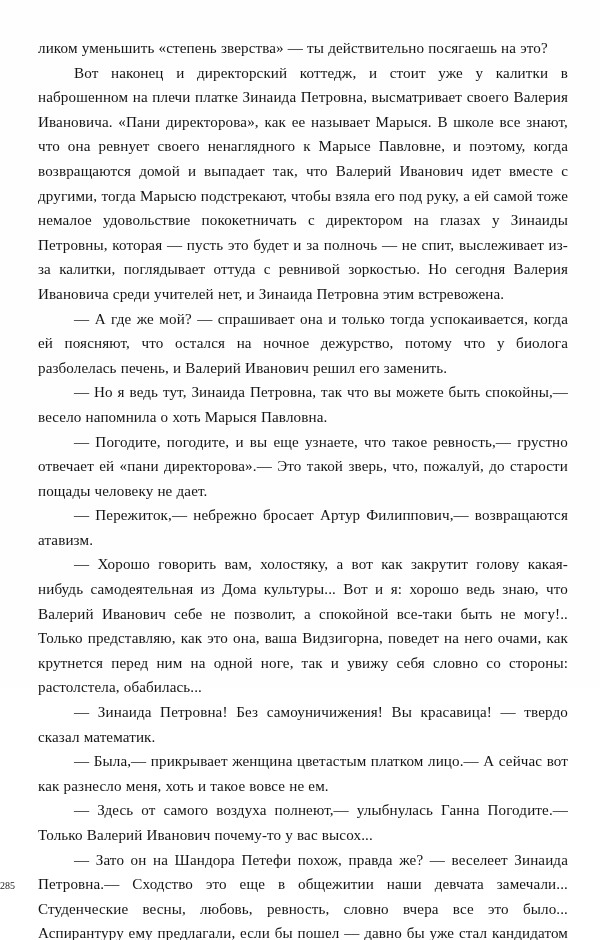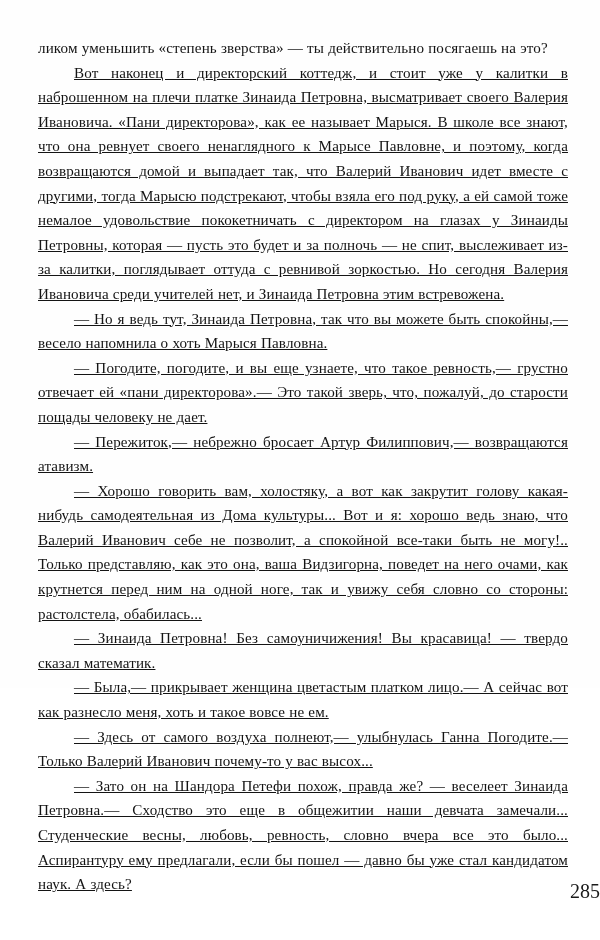--- a/index.html
+++ b/index.html
@@ -39,56 +39,56 @@
     text-justify: inter-word;
     letter-spacing: 0.12px;
     word-spacing: 0.2px;
     color: #1a1a1a;
     -webkit-font-smoothing: none;
     hyphens: manual;
   }
 
   p.indent {
     text-indent: 36px;
-    text-decoration: underline;
   }
 
   
   p.cont {
     text-indent: 0;
   }
 
   
   #textblock {
     text-rendering: optimizeLegibility;
     filter: contrast(1.06);
   }
 
   #pagenum {
     position: absolute;
     left: 0;
     right: 0;
     top: 880px;
-    text-align: right;
+    text-align: left;
     font-family: "Liberation Serif", "DejaVu Serif", serif;
-    font-size: 20px;
+    font-size: 10px;
     color: #1a1a1a;
   }
 </style>
 </head>
 <body>
 
 <div id="page">
 
   <div id="textblock">
 
     <p class="para cont">ликом уменьшить «степень зверства» — ты действительно посягаешь на это?</p>
 
     <p class="para indent">Вот наконец и директорский коттедж, и стоит уже у калитки в наброшенном на плечи платке Зинаида Петровна, высматривает своего Валерия Ивановича. «Пани директорова», как ее называет Марыся. В школе все знают, что она ревнует своего ненаглядного к Марысе Павловне, и поэтому, когда возвращаются домой и выпадает так, что Валерий Иванович идет вместе с другими, тогда Марысю подстрекают, чтобы взяла его под руку, а ей самой тоже немалое удовольствие пококетничать с директором на глазах у Зинаиды Петровны, которая — пусть это будет и за полночь — не спит, выслеживает из-за калитки, поглядывает оттуда с ревнивой зоркостью. Но сегодня Валерия Ивановича среди учителей нет, и Зинаида Петровна этим встревожена.</p>
 
+    <p class="para indent">— А где же мой? — спрашивает она и только тогда успокаивается, когда ей поясняют, что остался на ночное дежурство, потому что у биолога разболелась печень, и Валерий Иванович решил его заменить.</p>
 
     <p class="para indent">— Но я ведь тут, Зинаида Петровна, так что вы можете быть спокойны,— весело напомнила о хоть Марыся Павловна.</p>
 
     <p class="para indent">— Погодите, погодите, и вы еще узнаете, что такое ревность,— грустно отвечает ей «пани директорова».— Это такой зверь, что, пожалуй, до старости пощады человеку не дает.</p>
 
     <p class="para indent">— Пережиток,— небрежно бросает Артур Филиппович,— возвращаются атавизм.</p>
 
     <p class="para indent">— Хорошо говорить вам, холостяку, а вот как закрутит голову какая-нибудь самодеятельная из Дома культуры... Вот и я: хорошо ведь знаю, что Валерий Иванович себе не позволит, а спокойной все-таки быть не могу!.. Только представляю, как это она, ваша Видзигорна, поведет на него очами, как крутнется перед ним на одной ноге, так и увижу себя словно со стороны: растолстела, обабилась...</p>
 
     <p class="para indent">— Зинаида Петровна! Без самоуничижения! Вы красавица! — твердо сказал математик.</p>

